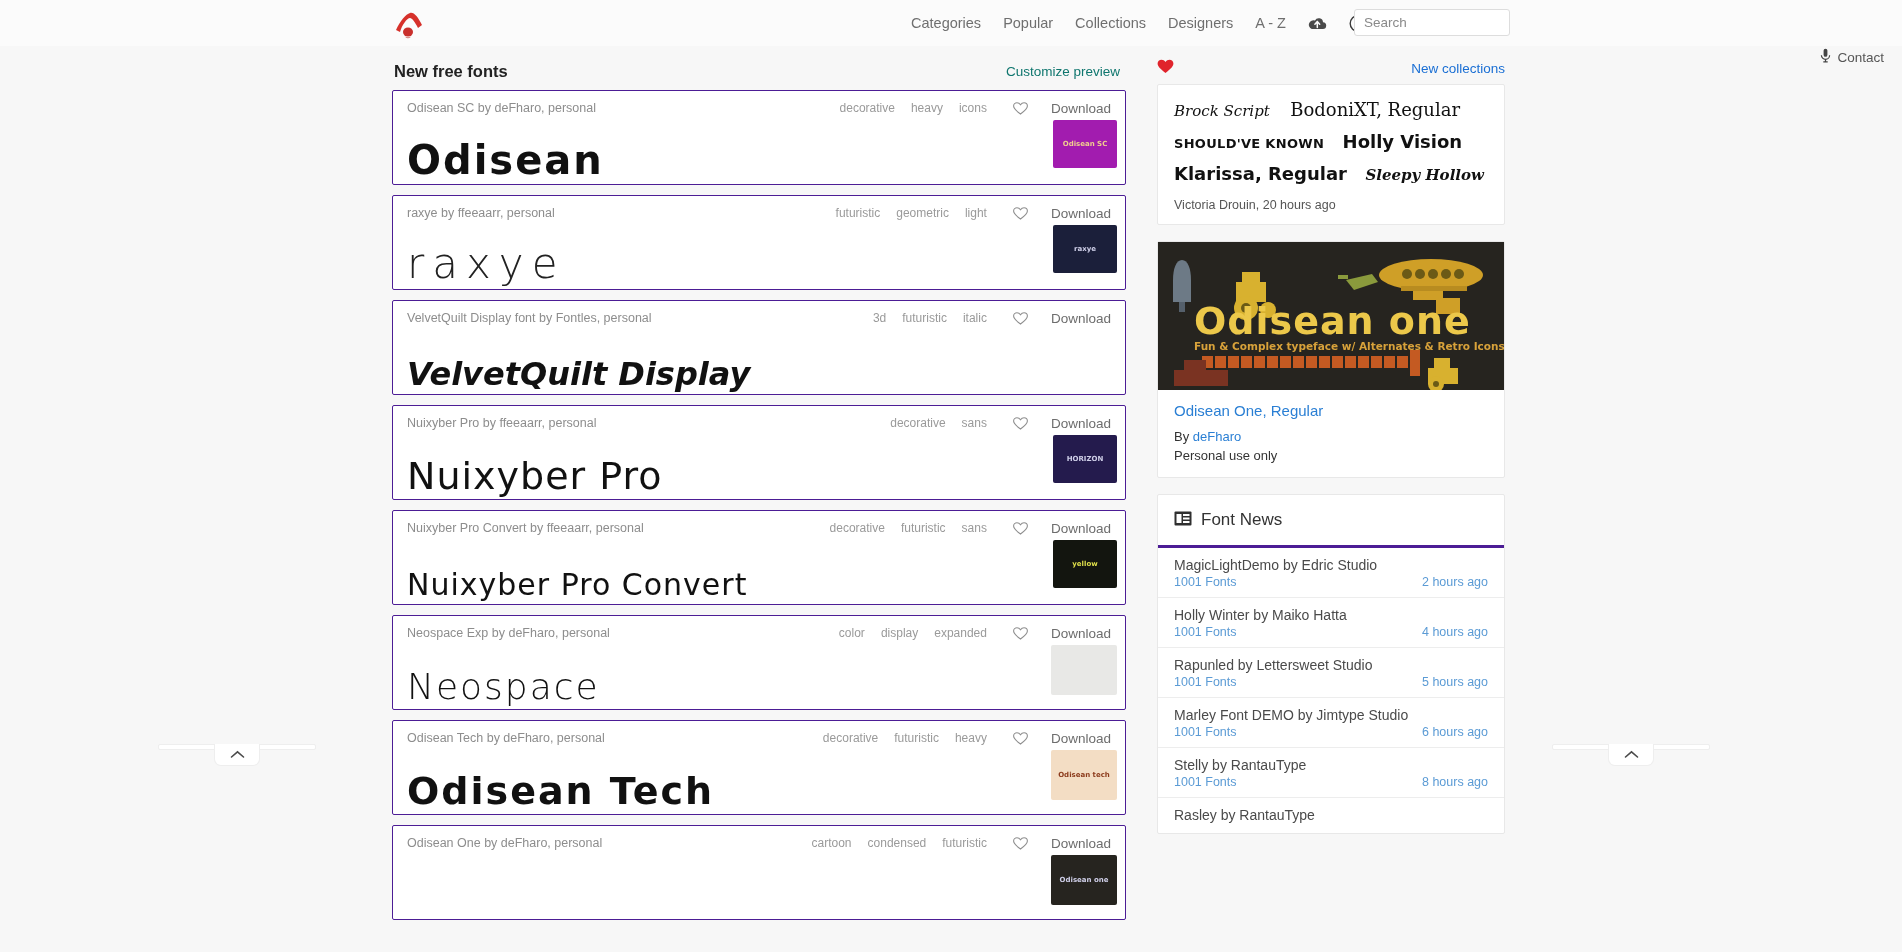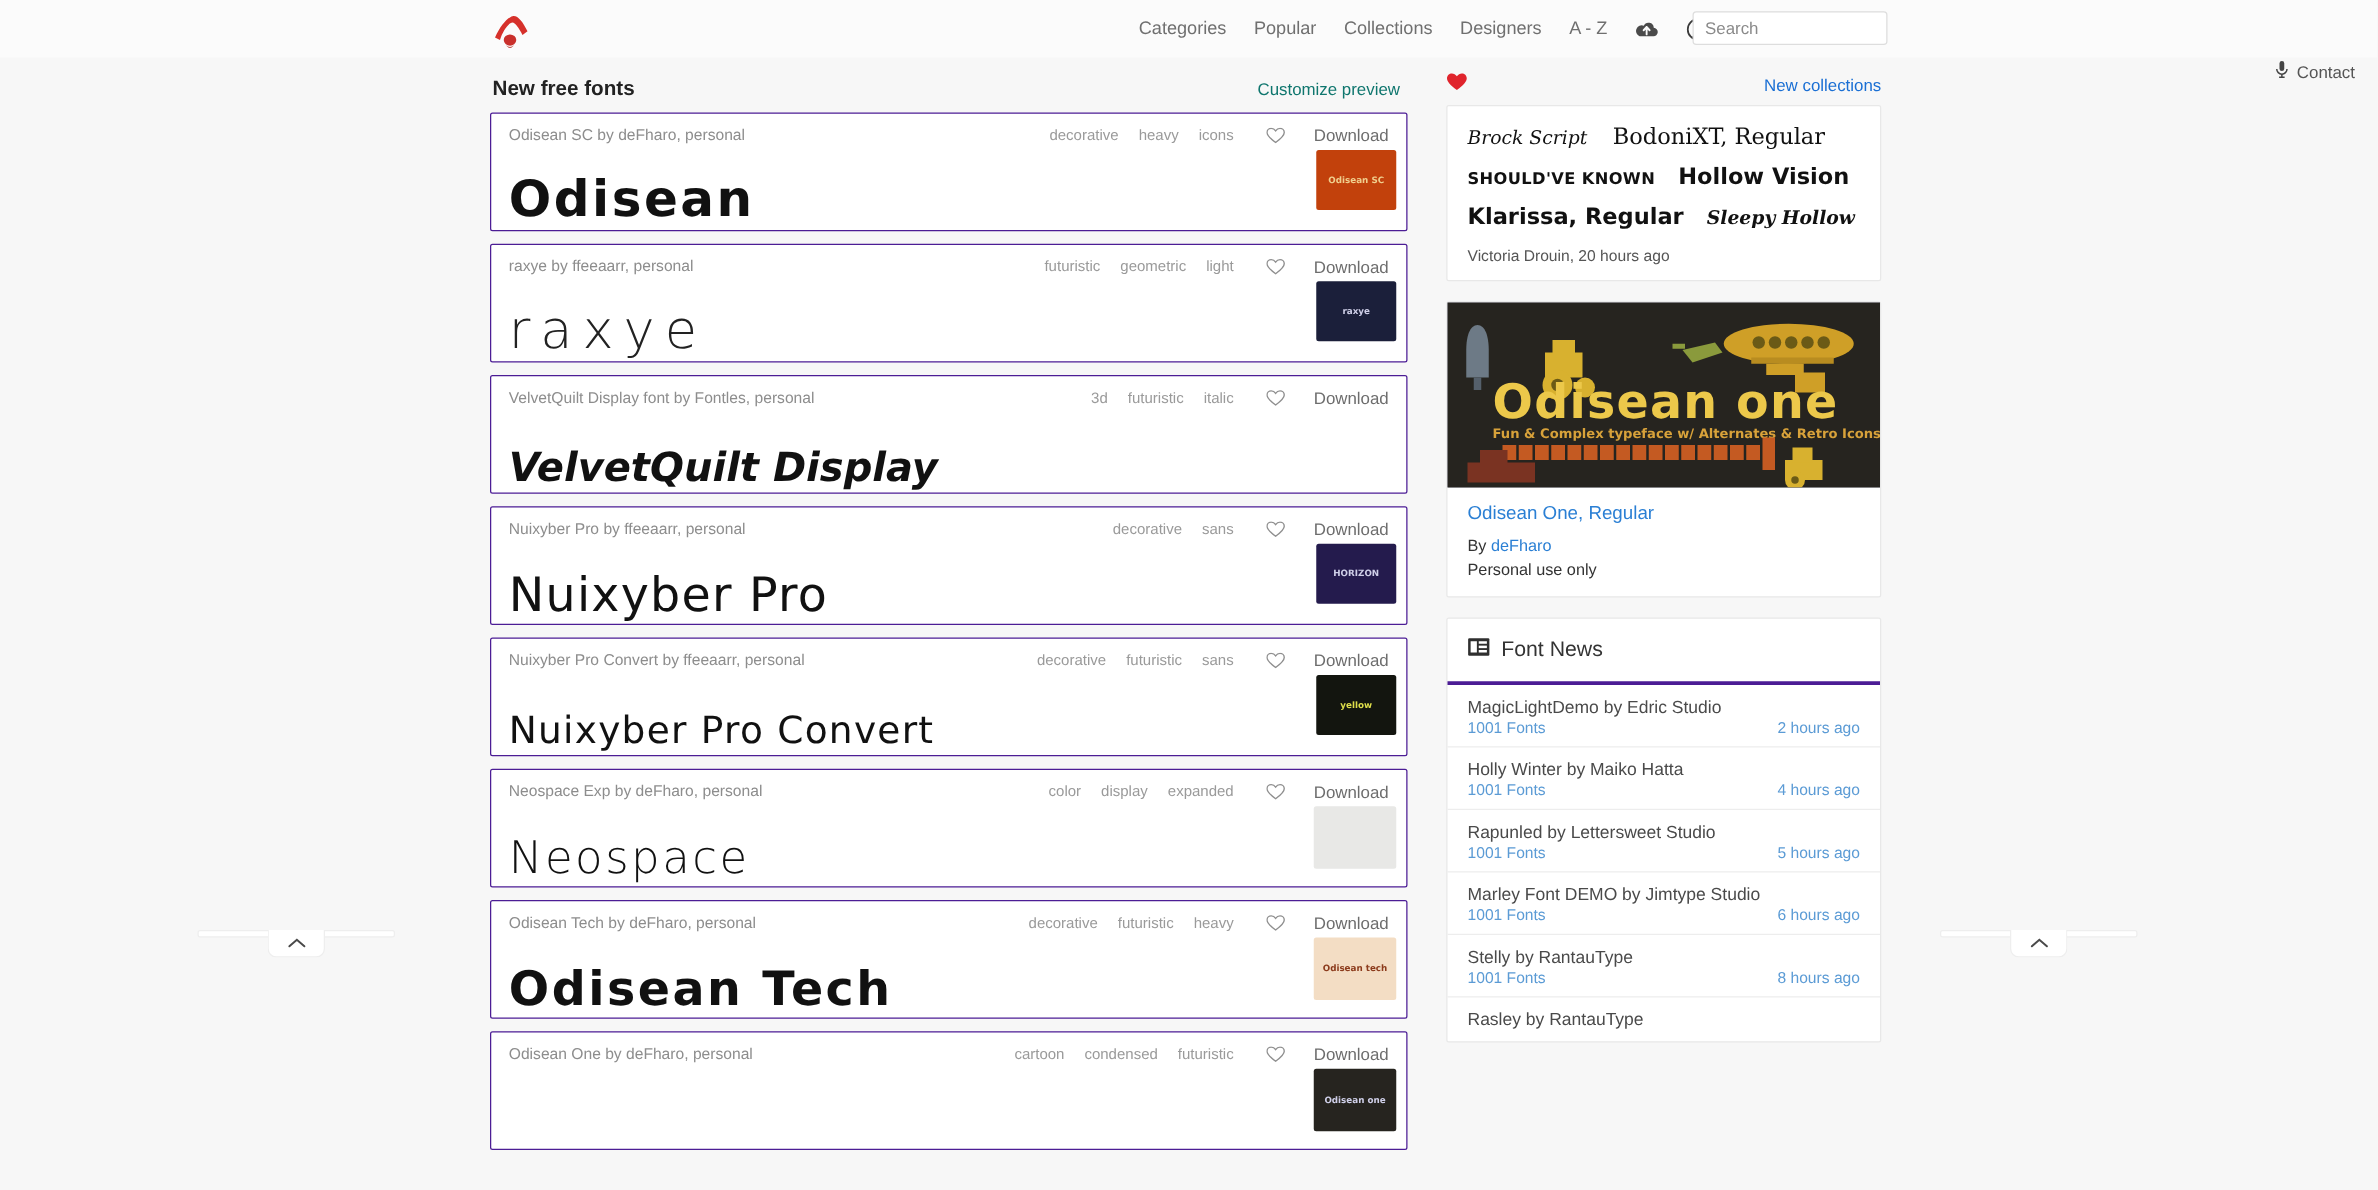--- a/index.html
+++ b/index.html
@@ -205,21 +205,21 @@
         <span class="heart">
                 <svg width="15" height="13" viewBox="0 0 15 13">
                   <path d="M7.5 12 C2.6 8.4 0.6 6.2 0.6 4 C0.6 2 2.2 0.7 4 0.7 C5.4 0.7 6.7 1.5 7.5 2.7 C8.3 1.5 9.6 0.7 11 0.7 C12.8 0.7 14.4 2 14.4 4 C14.4 6.2 12.4 8.4 7.5 12 Z" fill="none" stroke="#8f8f8f" stroke-width="1.1"></path>
                 </svg>
               </span>
         <span class="dl">Download</span>
       </div>
     </div>
     <div class="preview-area">
       <div class="preview-text tf-heavy" style="font-size:40px;letter-spacing:2px;">Odisean</div>
-      <div class="thumb " style="background:#c2410c;display:flex;align-items:center;justify-content:center;">
+      <div class="thumb " style="background:#a21caf;display:flex;align-items:center;justify-content:center;">
         <span style="font-size:7px;font-weight:bold;color:#f0cf8e;font-family:'DejaVu Sans',sans-serif;text-align:center;line-height:1.2;">Odisean SC</span>
       </div>
     </div>
         </div>
         <div class="font-row">
     <div class="font-row-meta">
       <div class="font-title">raxye by ffeeaarr, personal</div>
       <div class="font-right">
         <span class="tag">futuristic</span>
               <span class="tag">geometric</span>
@@ -381,21 +381,21 @@
       <span class="new-collections">New collections</span>
     </div>
 
     <div class="card collection-card">
       <div class="coll-line">
         <span class="coll-a">Brock Script</span>
         <span class="coll-b">BodoniXT, Regular</span>
       </div>
       <div class="coll-line">
         <span class="coll-c">SHOULD'VE KNOWN</span>
-        <span class="coll-d">Hollow Vision</span>
+        <span class="coll-d">Holly Vision</span>
       </div>
       <div class="coll-line">
         <span class="coll-e">Klarissa,  Regular</span>
         <span class="coll-f">Sleepy Hollow</span>
       </div>
       <div class="coll-credit">Victoria Drouin, 20 hours ago</div>
     </div>
 
     <div class="card">
       <div class="promo-img">

